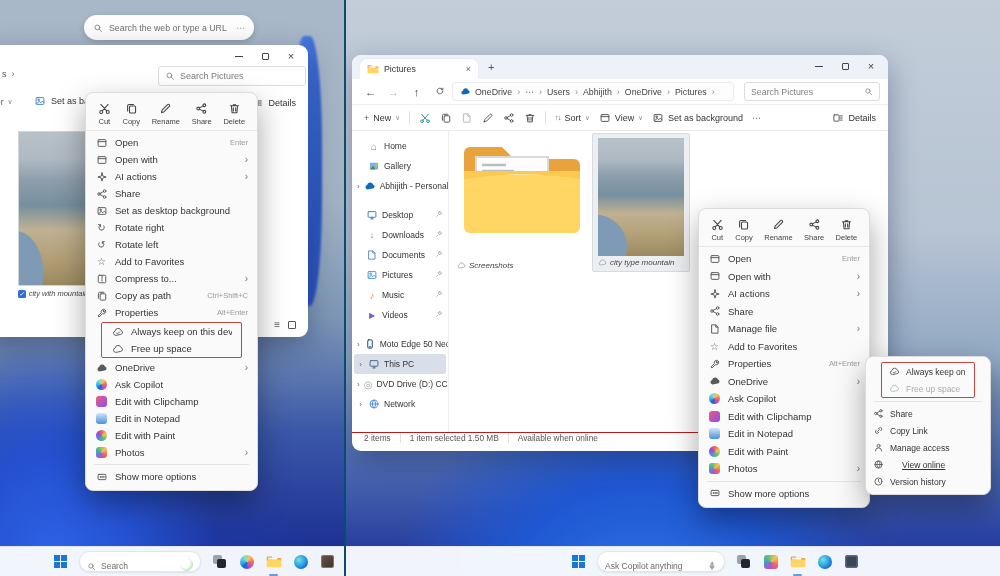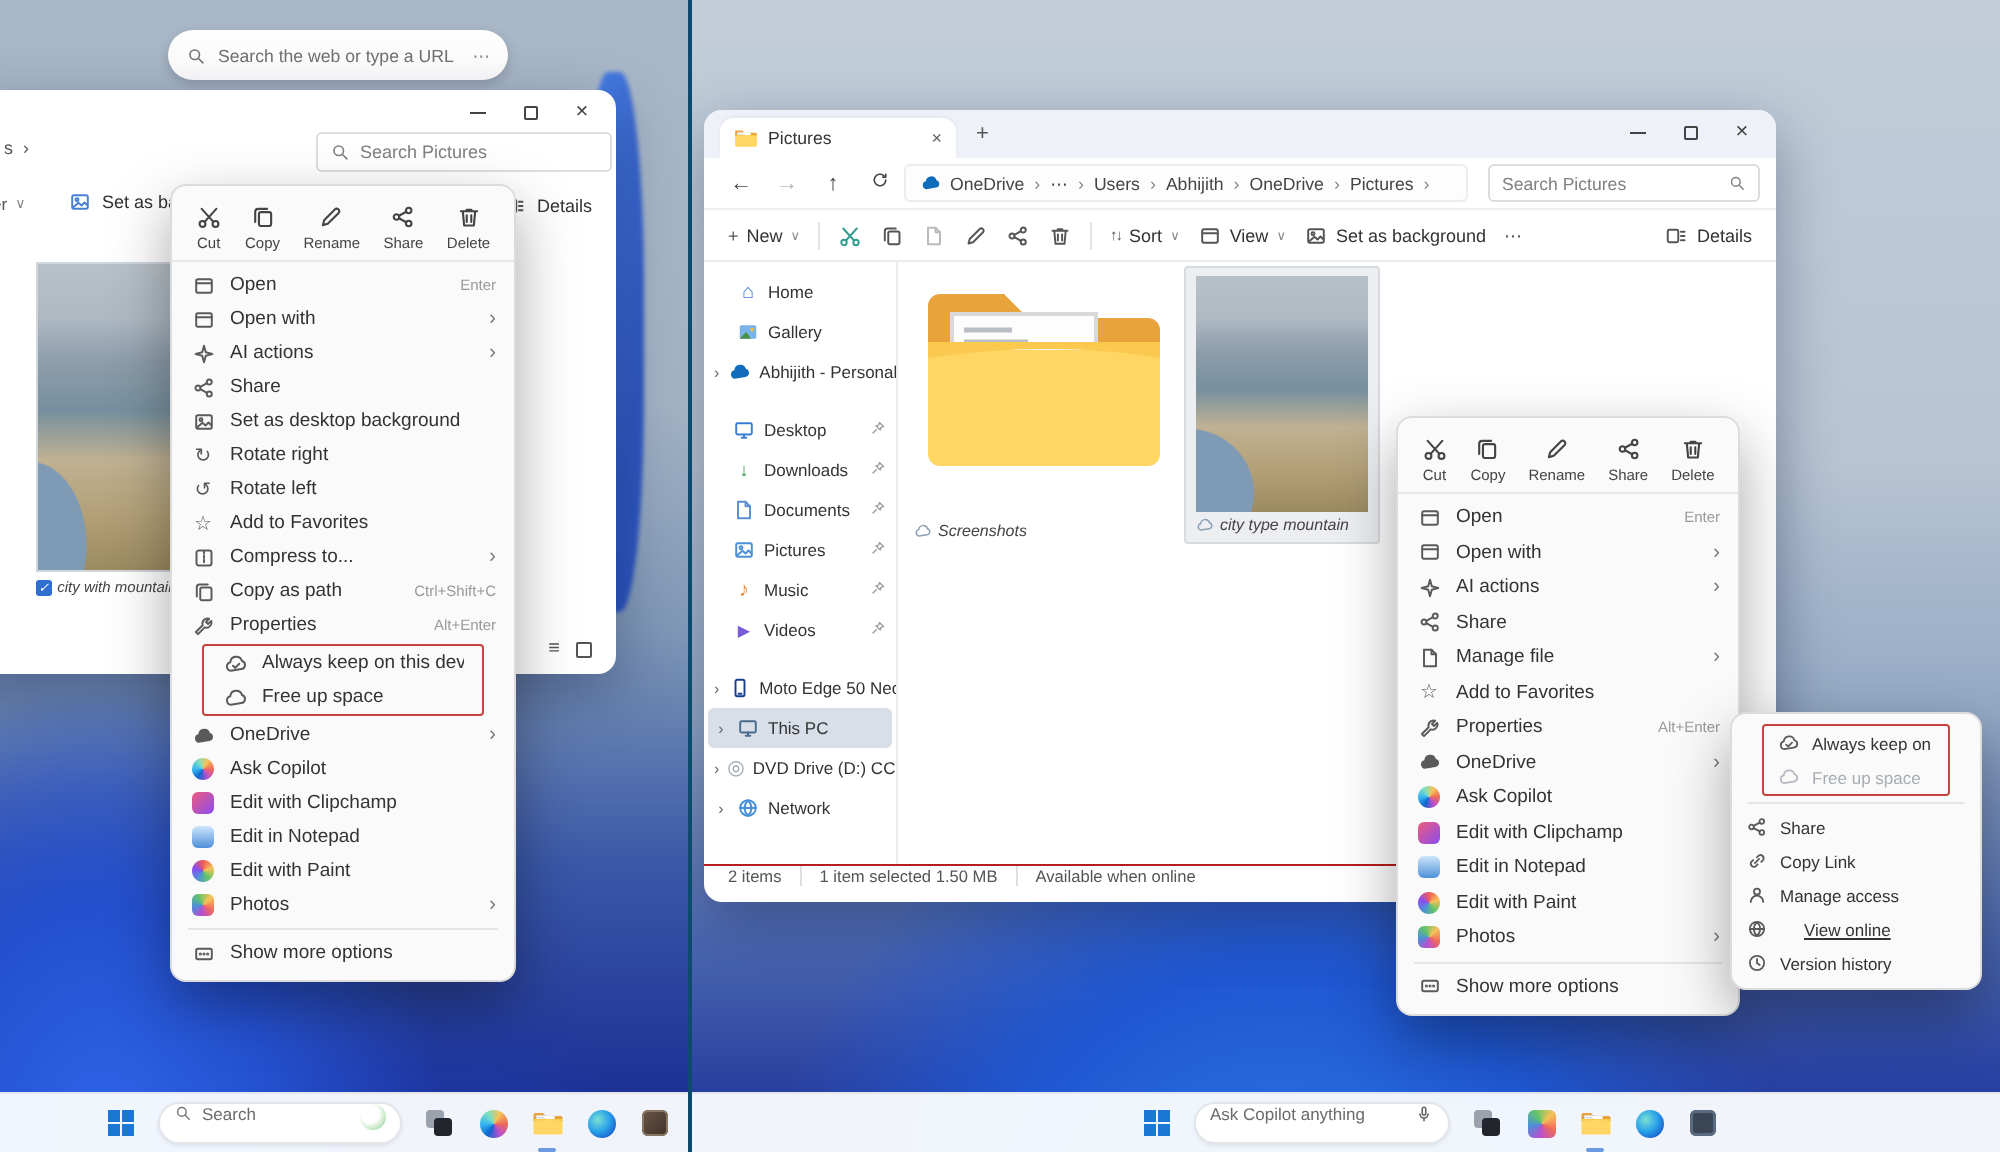--- a/index.html
+++ b/index.html
@@ -64,21 +64,21 @@
   .chip-weather{border-radius:50%;background:radial-gradient(circle at 38% 38%,#ffffff 40%,#7fcb7f);}
   .winlogo{display:grid;grid-template-columns:1fr 1fr;grid-template-rows:1fr 1fr;gap:1.5px;width:13px;height:13px;}
   .winlogo i{background:#1b77d4;}
   .taskview{position:relative;width:13px;height:13px;}
   .taskview i{position:absolute;width:9px;height:9px;border-radius:2px;}
   .taskview i.b{right:0;bottom:0;background:#22262c;}
   .taskview i.f{left:0;top:0;background:#9aa3ad;}
 
   
   .taskbar{position:absolute;left:0;right:0;bottom:0;height:30px;background:rgba(250,252,254,.96);border-top:1px solid rgba(0,0,0,.06);display:flex;align-items:center;gap:10px;}
-  .tb-pill{height:21px;background:#fff;border:1px solid #e2e6ea;border-radius:11px;display:flex;align-items:flex-start;gap:5px;padding:0 7px;font-size:8.5px;color:#6b6b6b;box-shadow:0 1px 2px rgba(0,0,0,.08);}
+  .tb-pill{height:21px;background:#fff;border:1px solid #e2e6ea;border-radius:11px;display:flex;align-items:flex-end;gap:5px;padding:0 7px;font-size:8.5px;color:#6b6b6b;box-shadow:0 1px 2px rgba(0,0,0,.08);}
   .tb-ic{width:17px;height:17px;display:flex;align-items:center;justify-content:center;position:relative;}
   .tb-ic.active::after{content:"";position:absolute;bottom:-6px;left:4px;right:4px;height:2.5px;border-radius:2px;background:#6b9ae0;}
 
   
   .photo{background:
     radial-gradient(85% 60% at -5% 92%, #7f9ab5 0 45%, rgba(0,0,0,0) 46%),
     linear-gradient(180deg,#b9c1c8 0%,#aeb9c2 18%,#8d9dab 32%,#76909f 48%,#c0b193 64%,#b3a077 82%,#9c8a60 100%);}
 
   
   .tabstrip{position:absolute;left:0;right:0;top:0;height:24px;background:#eef2f8;border-radius:9px 9px 0 0;}

